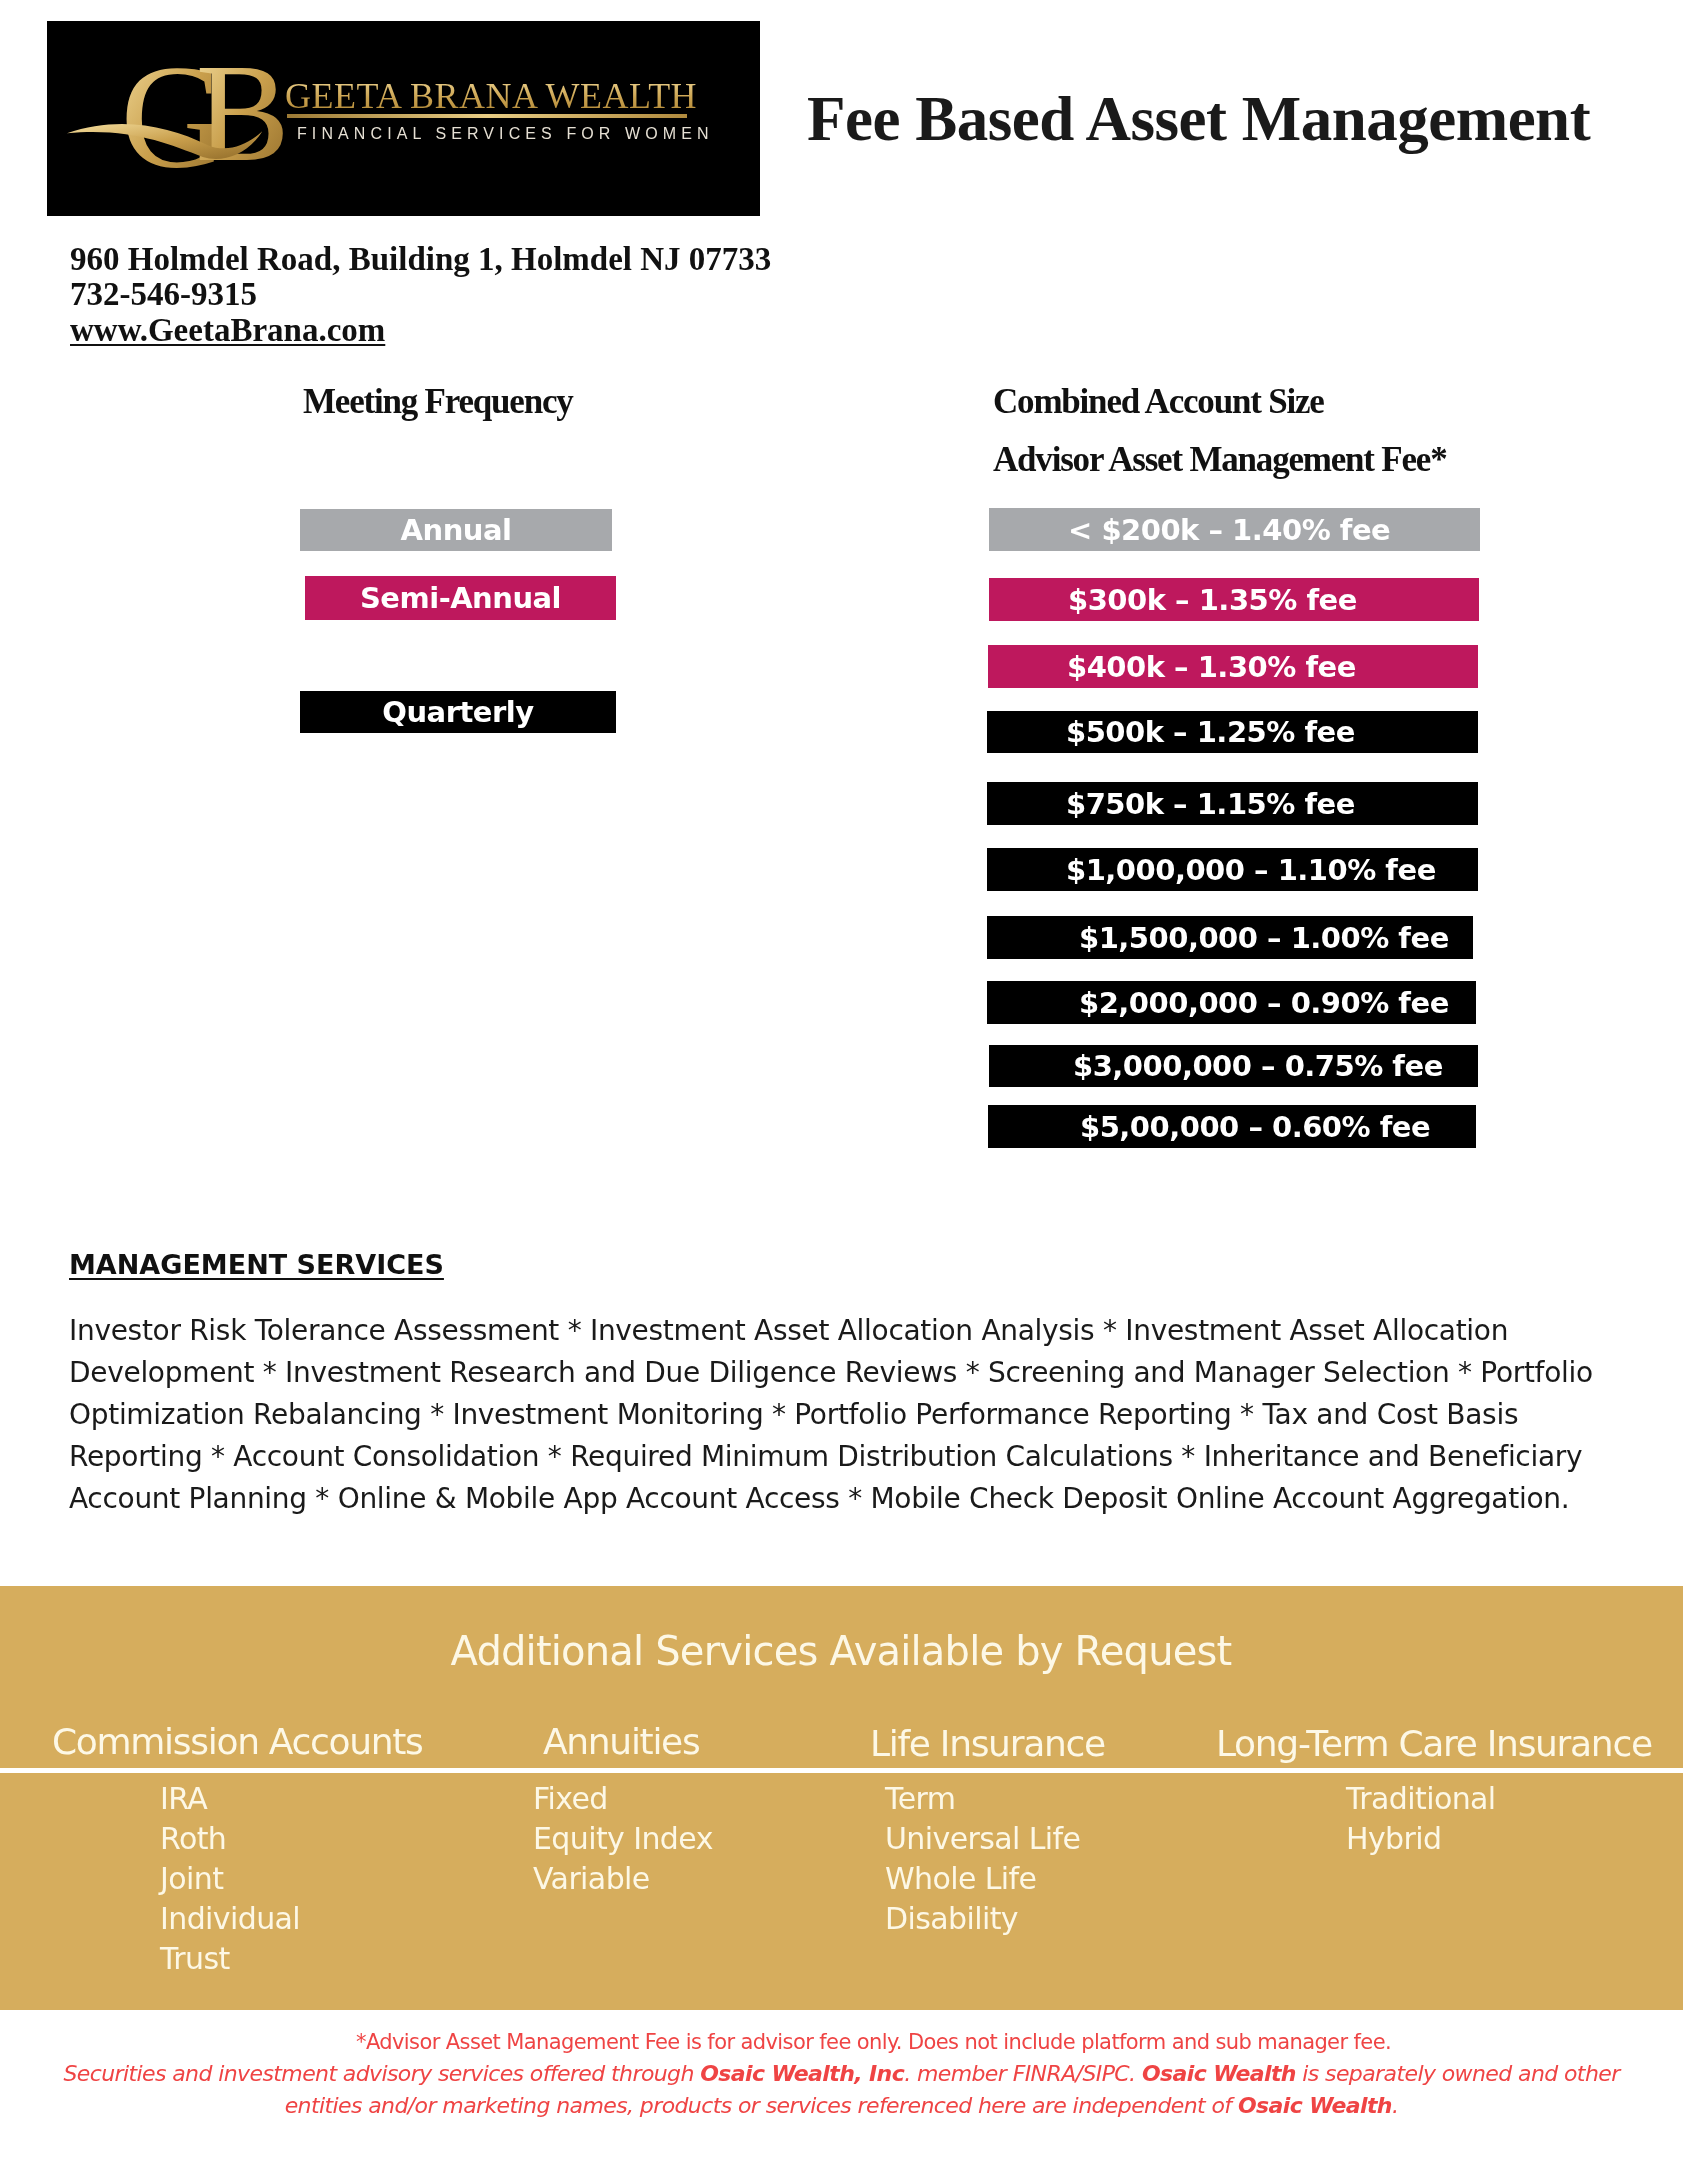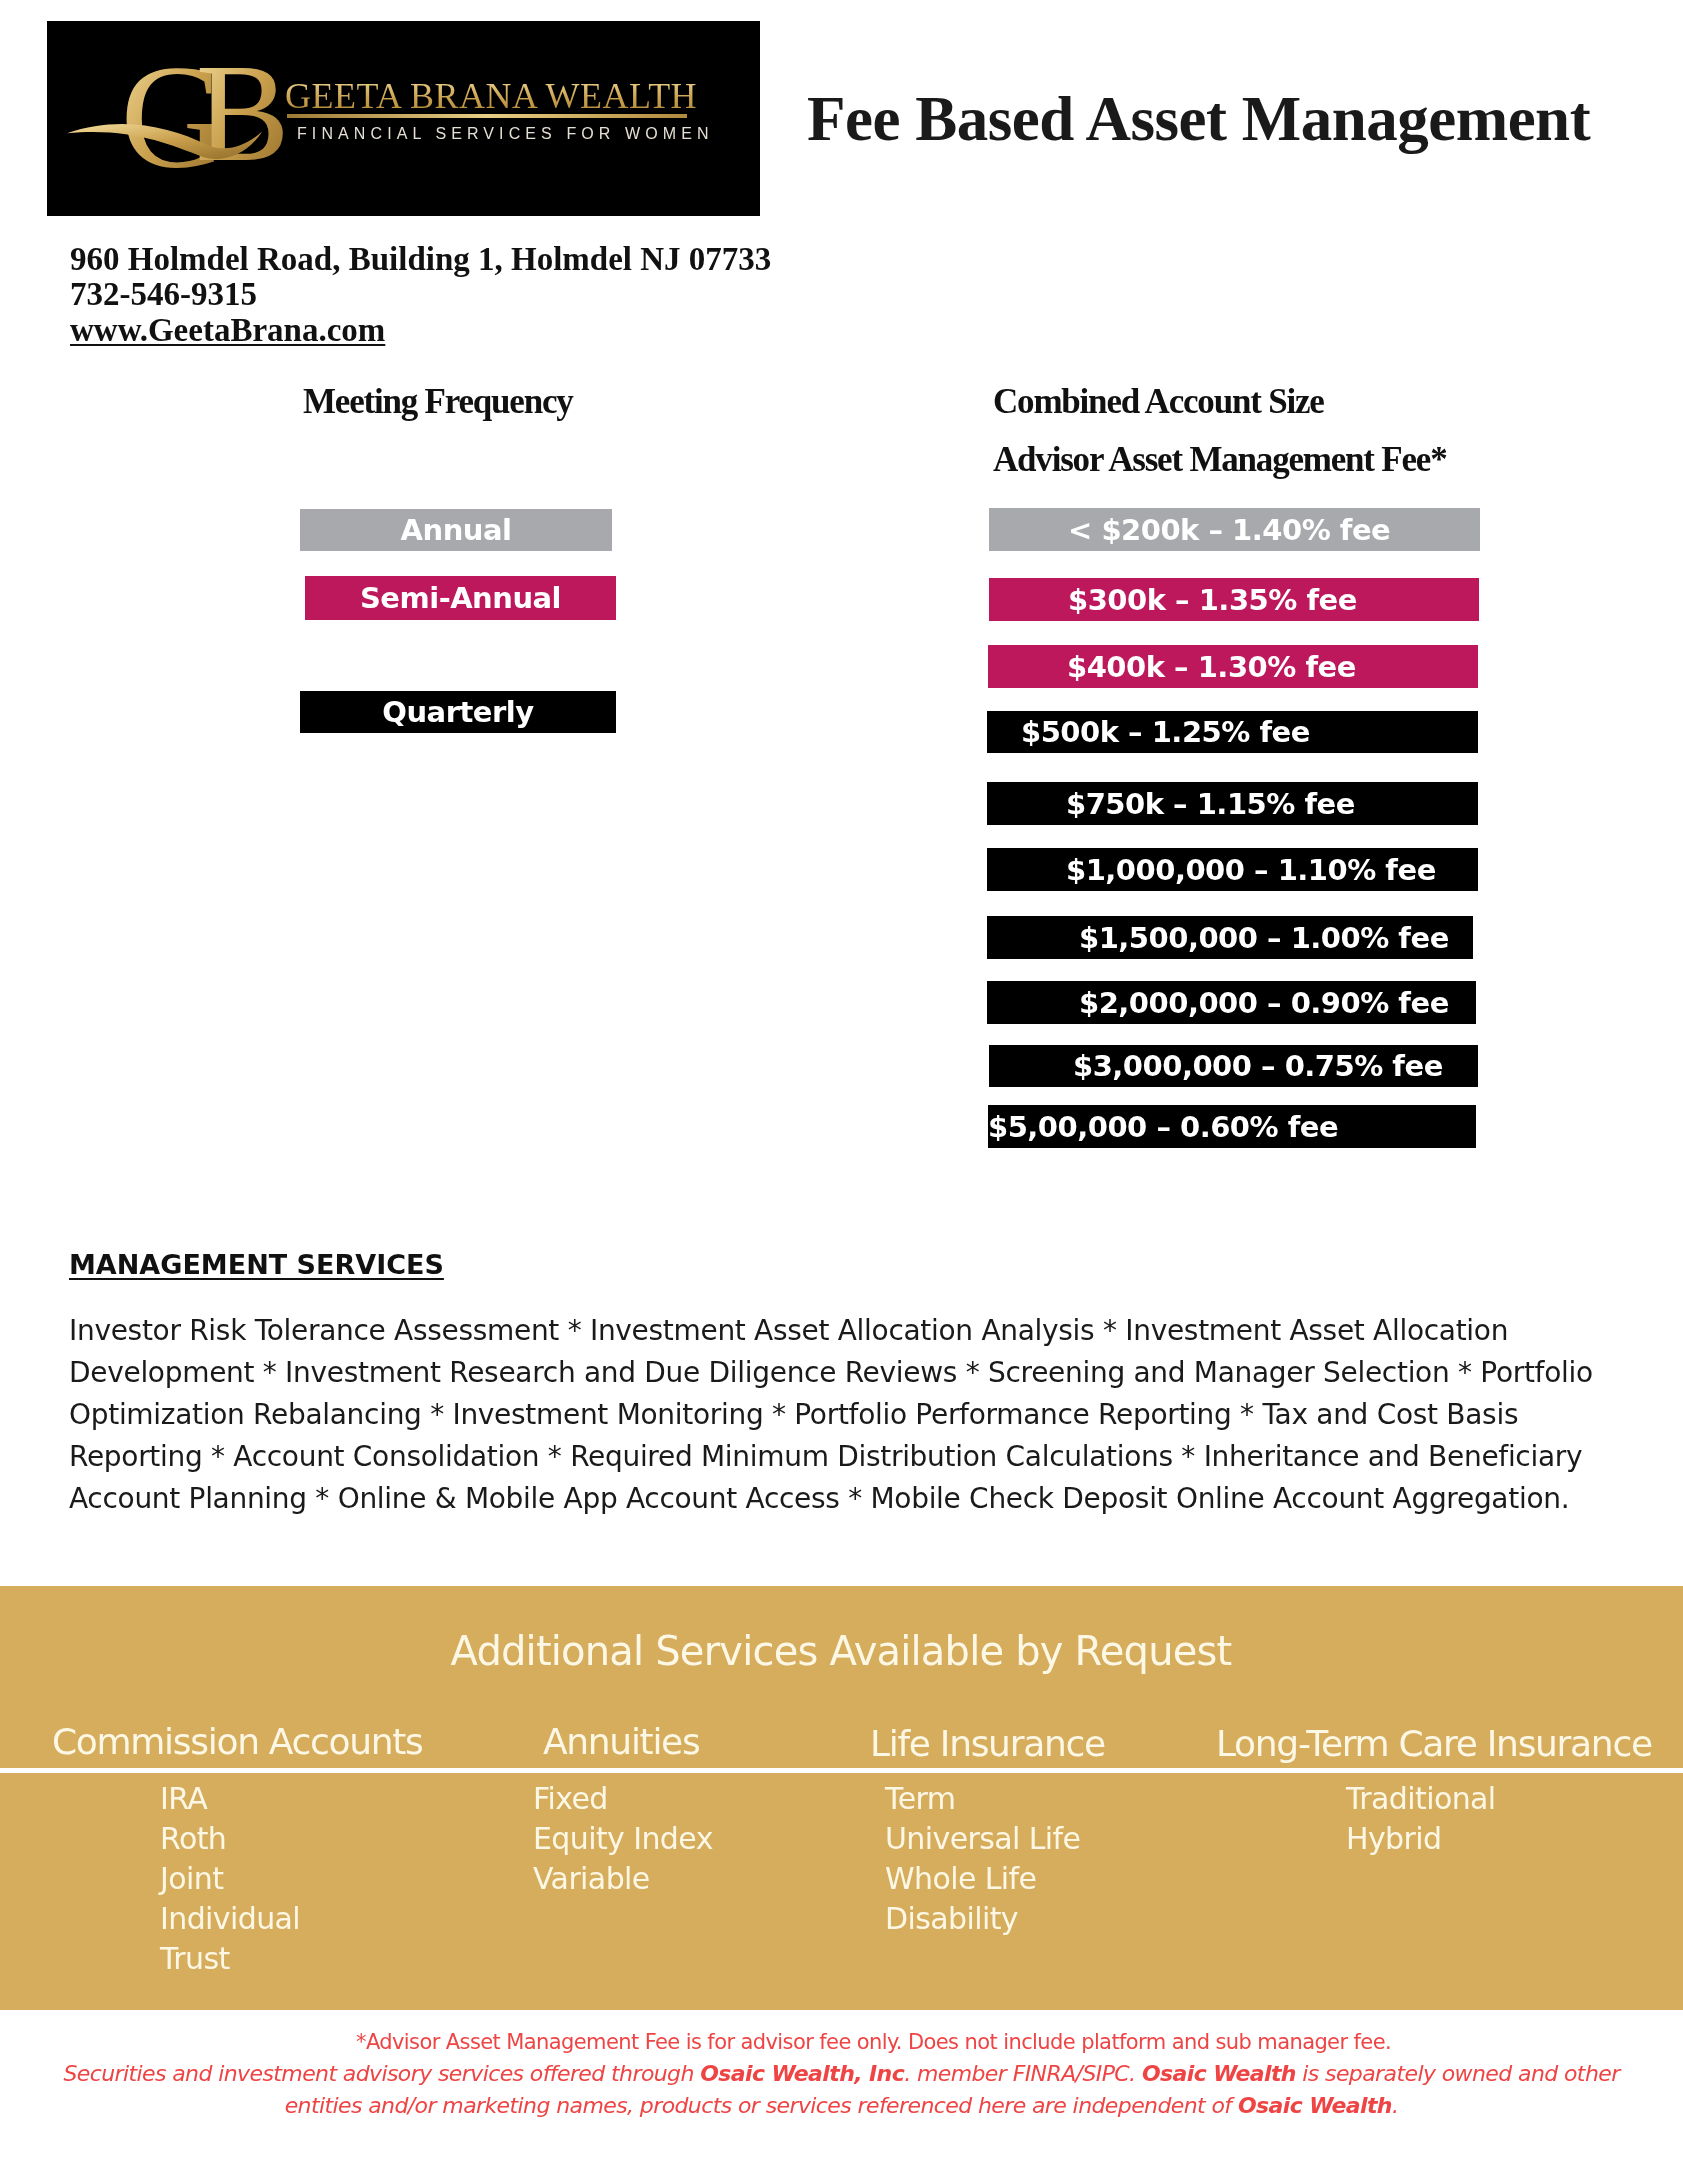--- a/index.html
+++ b/index.html
@@ -88,39 +88,39 @@
 
 <div class="abs bar gray fee-bar" style="left:989px; top:508px; width:491px; height:43px; padding-left:79px;">
   <span class="txt">&lt; $200k – 1.40% fee</span>
 </div>
 <div class="abs bar gold fee-bar" style="left:989px; top:578px; width:490px; height:43px; padding-left:79px;">
   <span class="txt">$300k – 1.35% fee</span>
 </div>
 <div class="abs bar gold fee-bar" style="left:988px; top:645px; width:490px; height:43px; padding-left:79px;">
   <span class="txt">$400k – 1.30% fee</span>
 </div>
-<div class="abs bar black fee-bar" style="left:987px; top:711px; width:491px; height:42px; padding-left:34px;">
+<div class="abs bar black fee-bar" style="left:987px; top:711px; width:491px; height:42px; padding-left:79px;">
   <span class="txt">$500k – 1.25% fee</span>
 </div>
 <div class="abs bar black fee-bar" style="left:987px; top:782px; width:491px; height:43px; padding-left:79px;">
   <span class="txt">$750k – 1.15% fee</span>
 </div>
 <div class="abs bar black fee-bar" style="left:987px; top:848px; width:491px; height:43px; padding-left:79px;">
   <span class="txt">$1,000,000 – 1.10% fee</span>
 </div>
 <div class="abs bar black fee-bar" style="left:987px; top:916px; width:486px; height:43px; padding-left:92px;">
   <span class="txt">$1,500,000 – 1.00% fee</span>
 </div>
 <div class="abs bar black fee-bar" style="left:987px; top:981px; width:489px; height:43px; padding-left:92px;">
   <span class="txt">$2,000,000 – 0.90% fee</span>
 </div>
 <div class="abs bar black fee-bar" style="left:989px; top:1045px; width:489px; height:42px; padding-left:84px;">
   <span class="txt">$3,000,000 – 0.75% fee</span>
 </div>
-<div class="abs bar black fee-bar" style="left:988px; top:1105px; width:488px; height:43px; ">
+<div class="abs bar black fee-bar" style="left:988px; top:1105px; width:488px; height:43px; padding-left:92px;">
   <span class="txt">$5,00,000 – 0.60% fee</span>
 </div>
 
 <div class="abs ms-head">MANAGEMENT SERVICES</div>
 <div class="abs ms-body">
   <div>Investor Risk Tolerance Assessment * Investment Asset Allocation Analysis * Investment Asset Allocation</div>
   <div>Development * Investment Research and Due Diligence Reviews * Screening and Manager Selection * Portfolio</div>
   <div>Optimization Rebalancing * Investment Monitoring * Portfolio Performance Reporting * Tax and Cost Basis</div>
   <div>Reporting * Account Consolidation * Required Minimum Distribution Calculations * Inheritance and Beneficiary</div>
   <div>Account Planning * Online &amp; Mobile App Account Access * Mobile Check Deposit Online Account Aggregation.</div>

